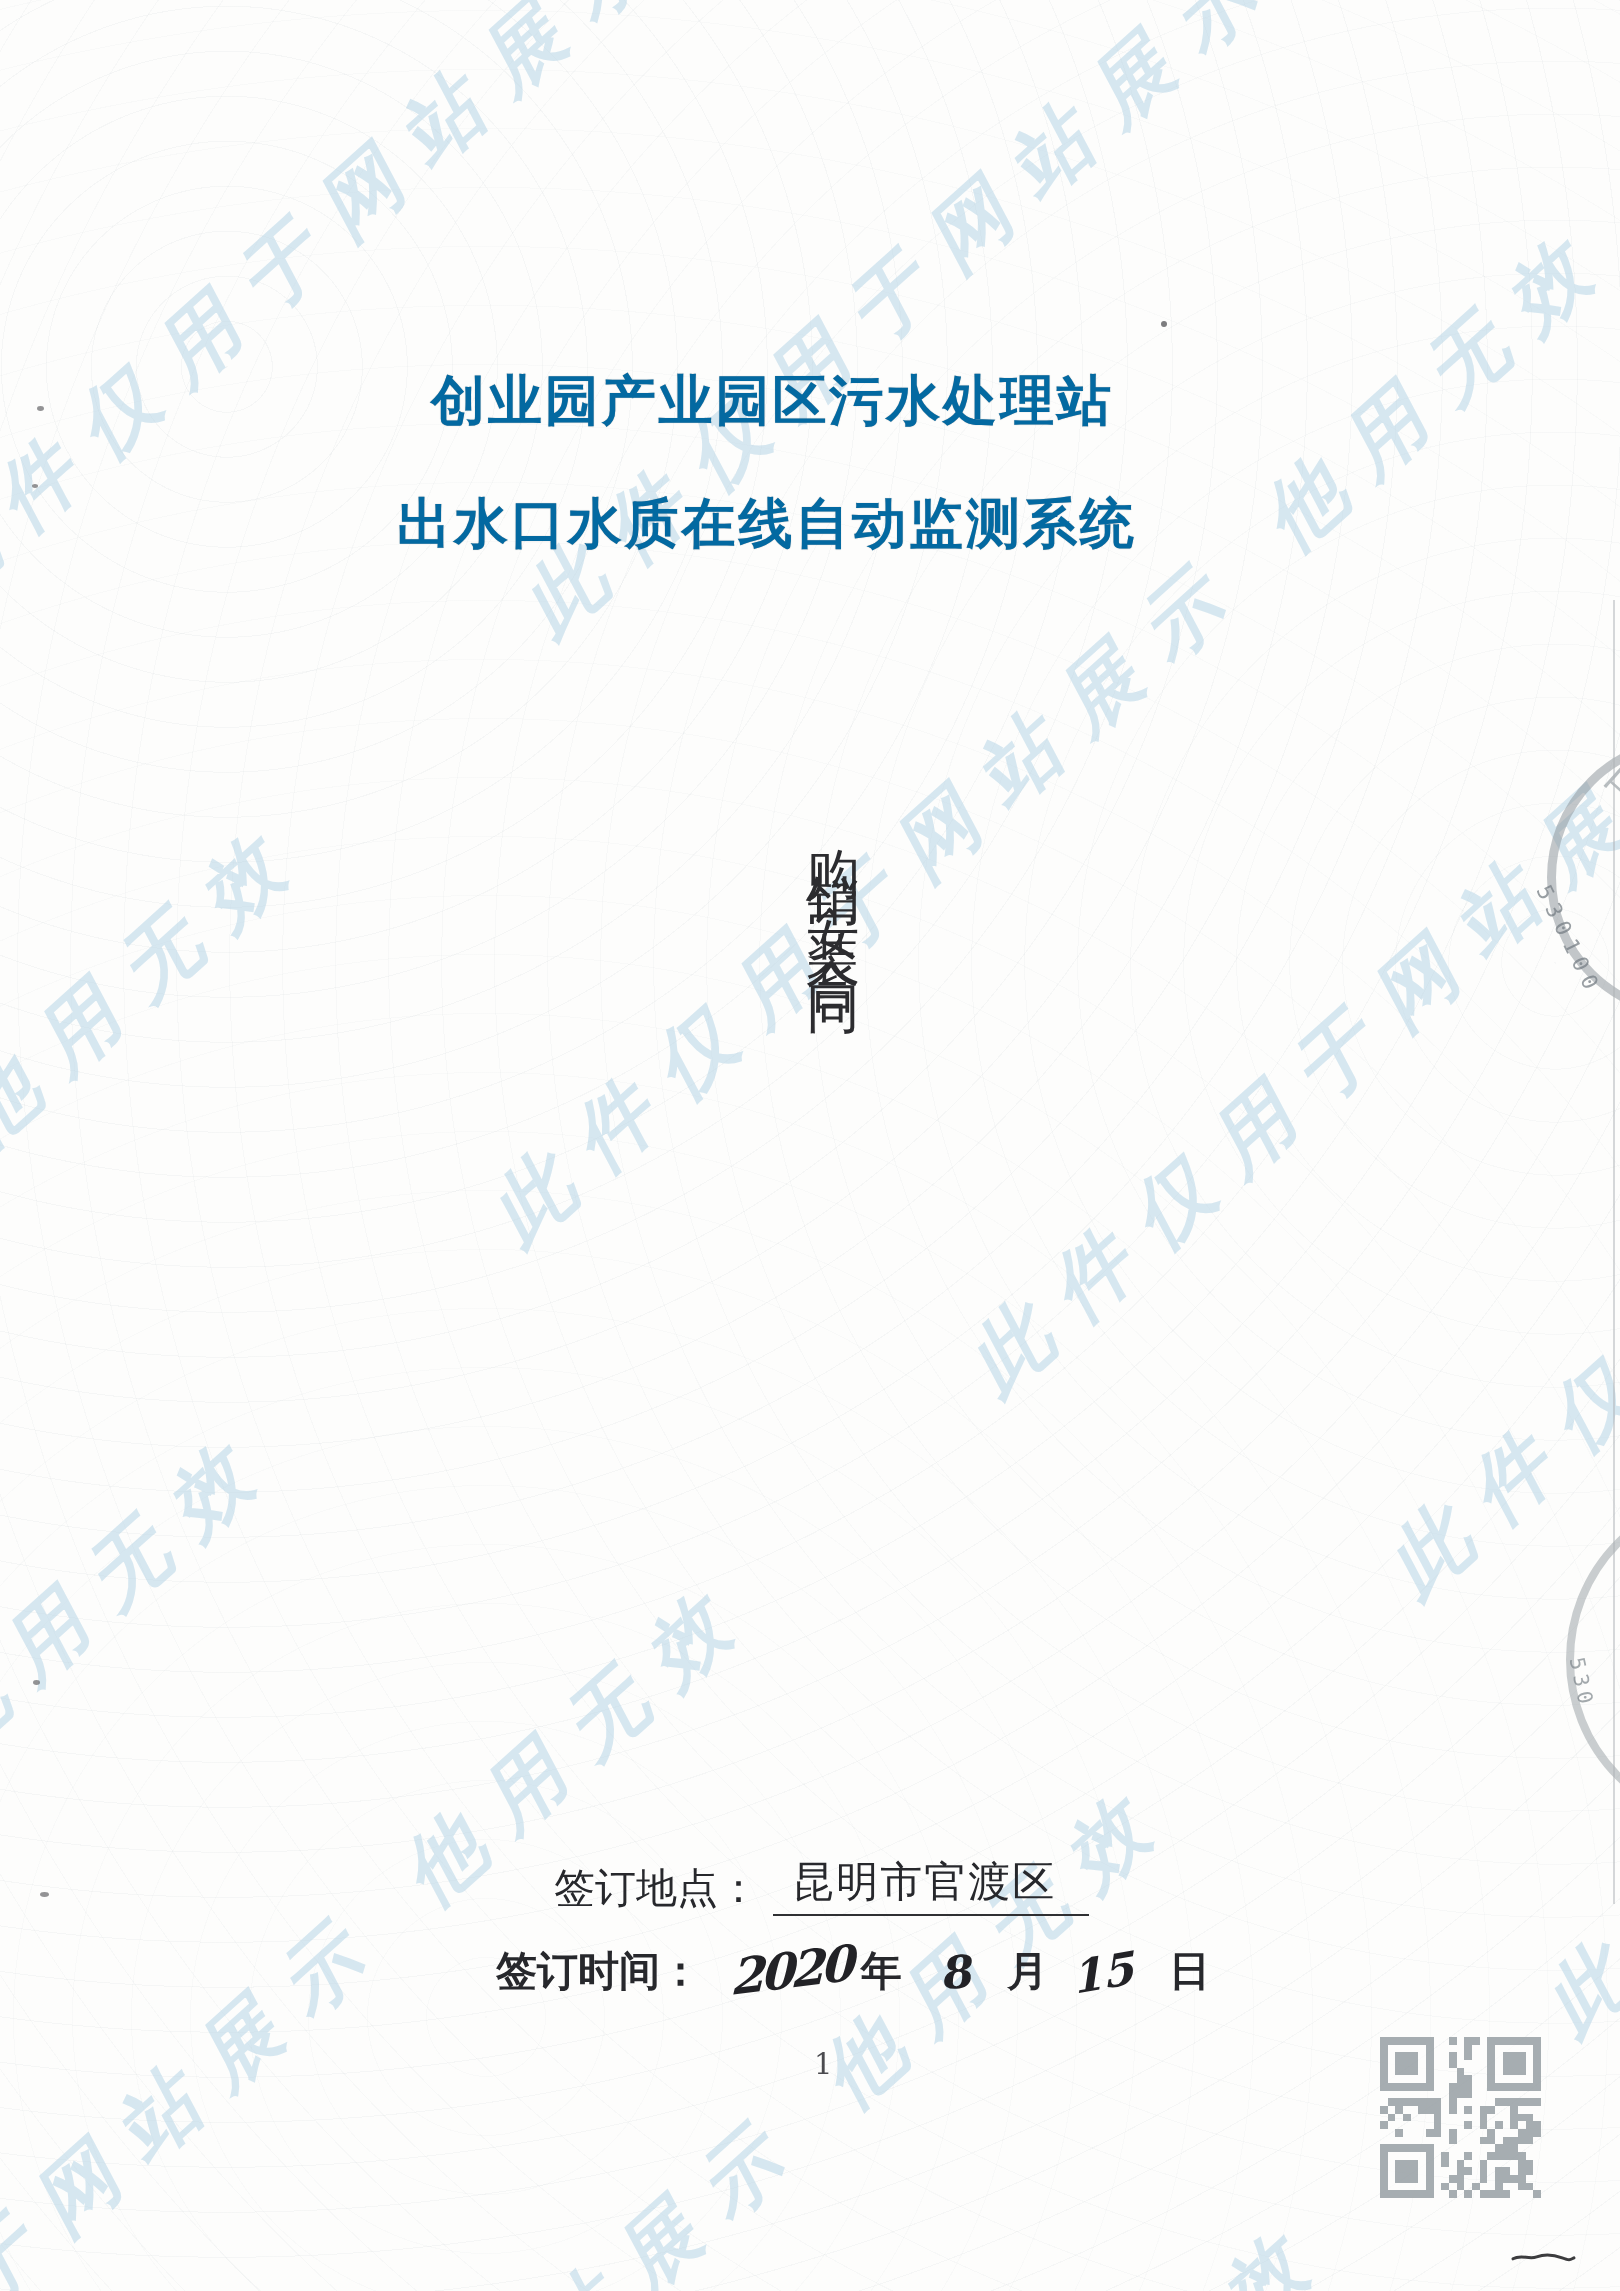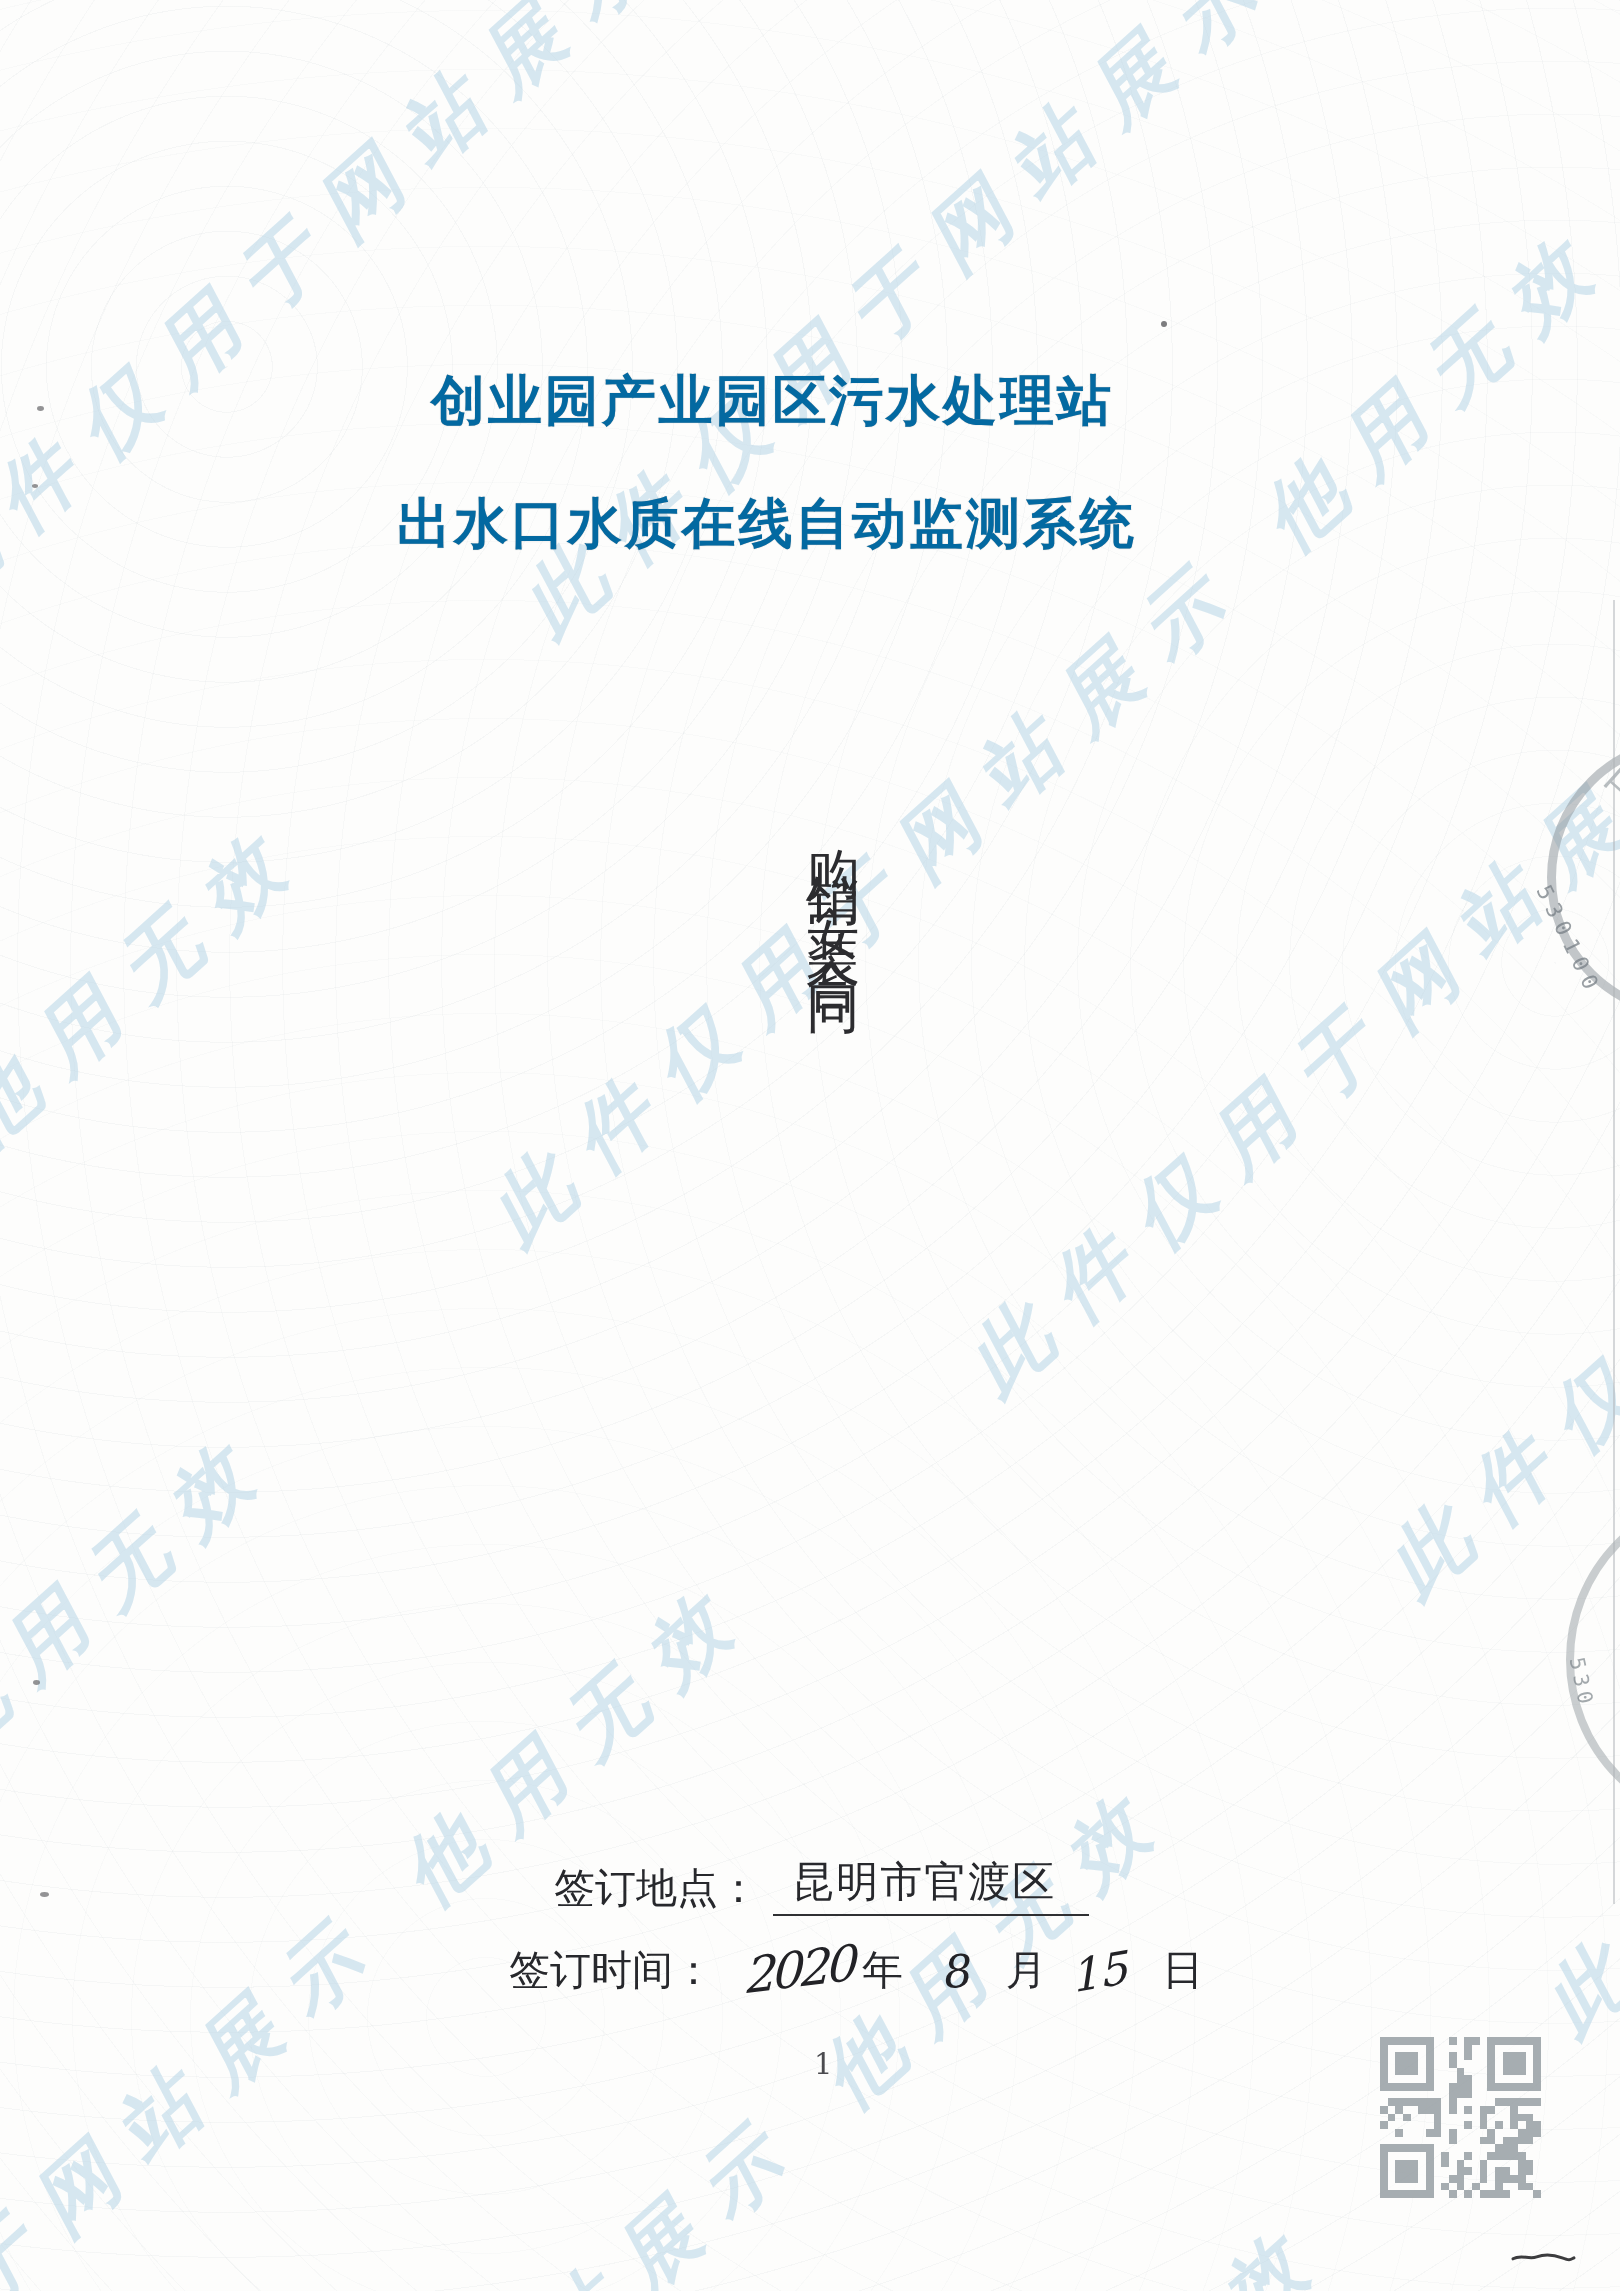--- a/index.html
+++ b/index.html
@@ -33,21 +33,21 @@
   .contract-name{
     position:absolute;left:796px;top:806px;
     writing-mode:vertical-rl;text-orientation:upright;
     font-family:"DejaVu Serif",serif;font-size:54px;letter-spacing:27.4px;
     color:#2c2c2f;white-space:nowrap;
   }
   
   .sign-line{position:absolute;font-family:"DejaVu Serif",serif;font-size:41px;
     color:#27282c;white-space:nowrap;display:flex;align-items:flex-end;text-align:center;}
   .sign-location{left:554px;top:1854px;}
-  .sign-time{left:509px;top:1941px;}
+  .sign-time{left:496px;top:1941px;font-weight:bold;}
   .sign-value-underlined{display:inline-block;margin-left:13.7px;padding:0 33px 3.9px 19.6px;
     border-bottom:2.9px solid #2f3033;font-size:42px;letter-spacing:2px;}
   .hand{font-family:"DejaVu Serif",serif;font-style:italic;color:#222226;
     display:inline-block;}
   .hand-year{font-size:49px;margin-left:33px;transform:rotate(-7deg) skewX(-10deg);letter-spacing:-3.9px;}
   .unit{display:inline-block;}
   .unit-year{margin-left:5.9px;}
   .hand-month{font-size:45px;margin-left:41px;transform:rotate(-4deg);}
   .unit-month{margin-left:33px;}
   .hand-day{font-size:45px;margin-left:27.4px;transform:rotate(-10deg) skewX(-8deg);}

